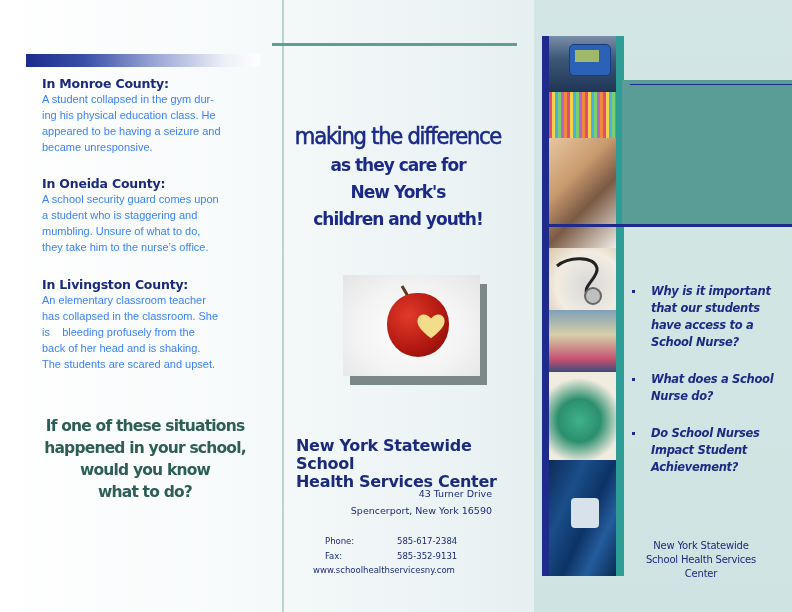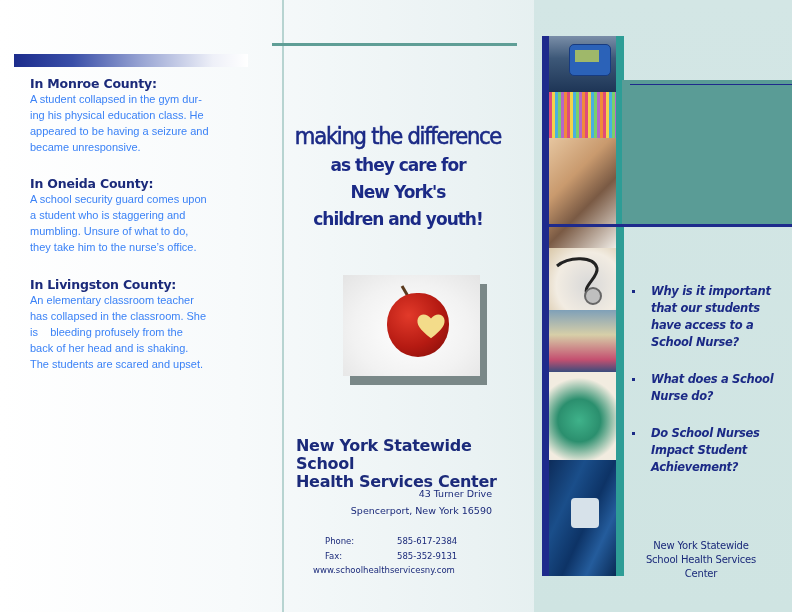--- a/index.html
+++ b/index.html
@@ -4,21 +4,21 @@
 <style>
   * { margin: 0; padding: 0; box-sizing: border-box; }
   html, body { width: 792px; height: 612px; overflow: hidden; }
   body {
     position: relative;
     background: linear-gradient(90deg, #ffffff 0%, #f7fafb 30%, #eaf2f3 60%, #d6e7e6 100%);
     font-family: "DejaVu Sans", sans-serif;
   }
   .panel { position: absolute; top: 0; height: 612px; }
   
-  #left { left: 0; width: 264px; padding-left: 32px; }
+  #left { left: 12px; width: 264px; padding-left: 32px; }
   .blue-bar {
     position: absolute; left: 14px; top: 54px; width: 234px; height: 13px;
     background: linear-gradient(90deg, #1c2c8c 0%, #3a4fa8 25%, #9aa6d4 55%, #eef0f8 85%, #ffffff 100%);
   }
   .story { position: absolute; left: 30px; width: 210px; color: #1b2a7a; }
   .story h3 {
     font-family: "DejaVu Sans", sans-serif; font-weight: bold; font-size: 12.5px;
     color: #1b2a7a; letter-spacing: -0.2px; line-height: 15px;
   }
   .story p {
@@ -133,20 +133,26 @@
 
   <div class="story" style="top:277px">
     <h3>In Livingston County:</h3>
     <p>An elementary classroom teacher</p>
     <p>has collapsed in the classroom.  She</p>
     <p style="white-space:pre">is    bleeding profusely from the</p>
     <p>back of her head and is shaking.</p>
     <p>The students are scared and upset.</p>
   </div>
 
+  <div class="callout">
+    <span>If one of these situations</span>
+    <span>happened in your school,</span>
+    <span>would you know</span>
+    <span>what to do?</span>
+  </div>
 </div>
 
 <div id="middle" class="panel">
   <div class="vline"></div>
   <div class="hline"></div>
 
   <div class="headline">
     <span class="l2">making the difference</span>
     <span class="l3">as they care for</span>
     <span class="l4">New York's</span>

